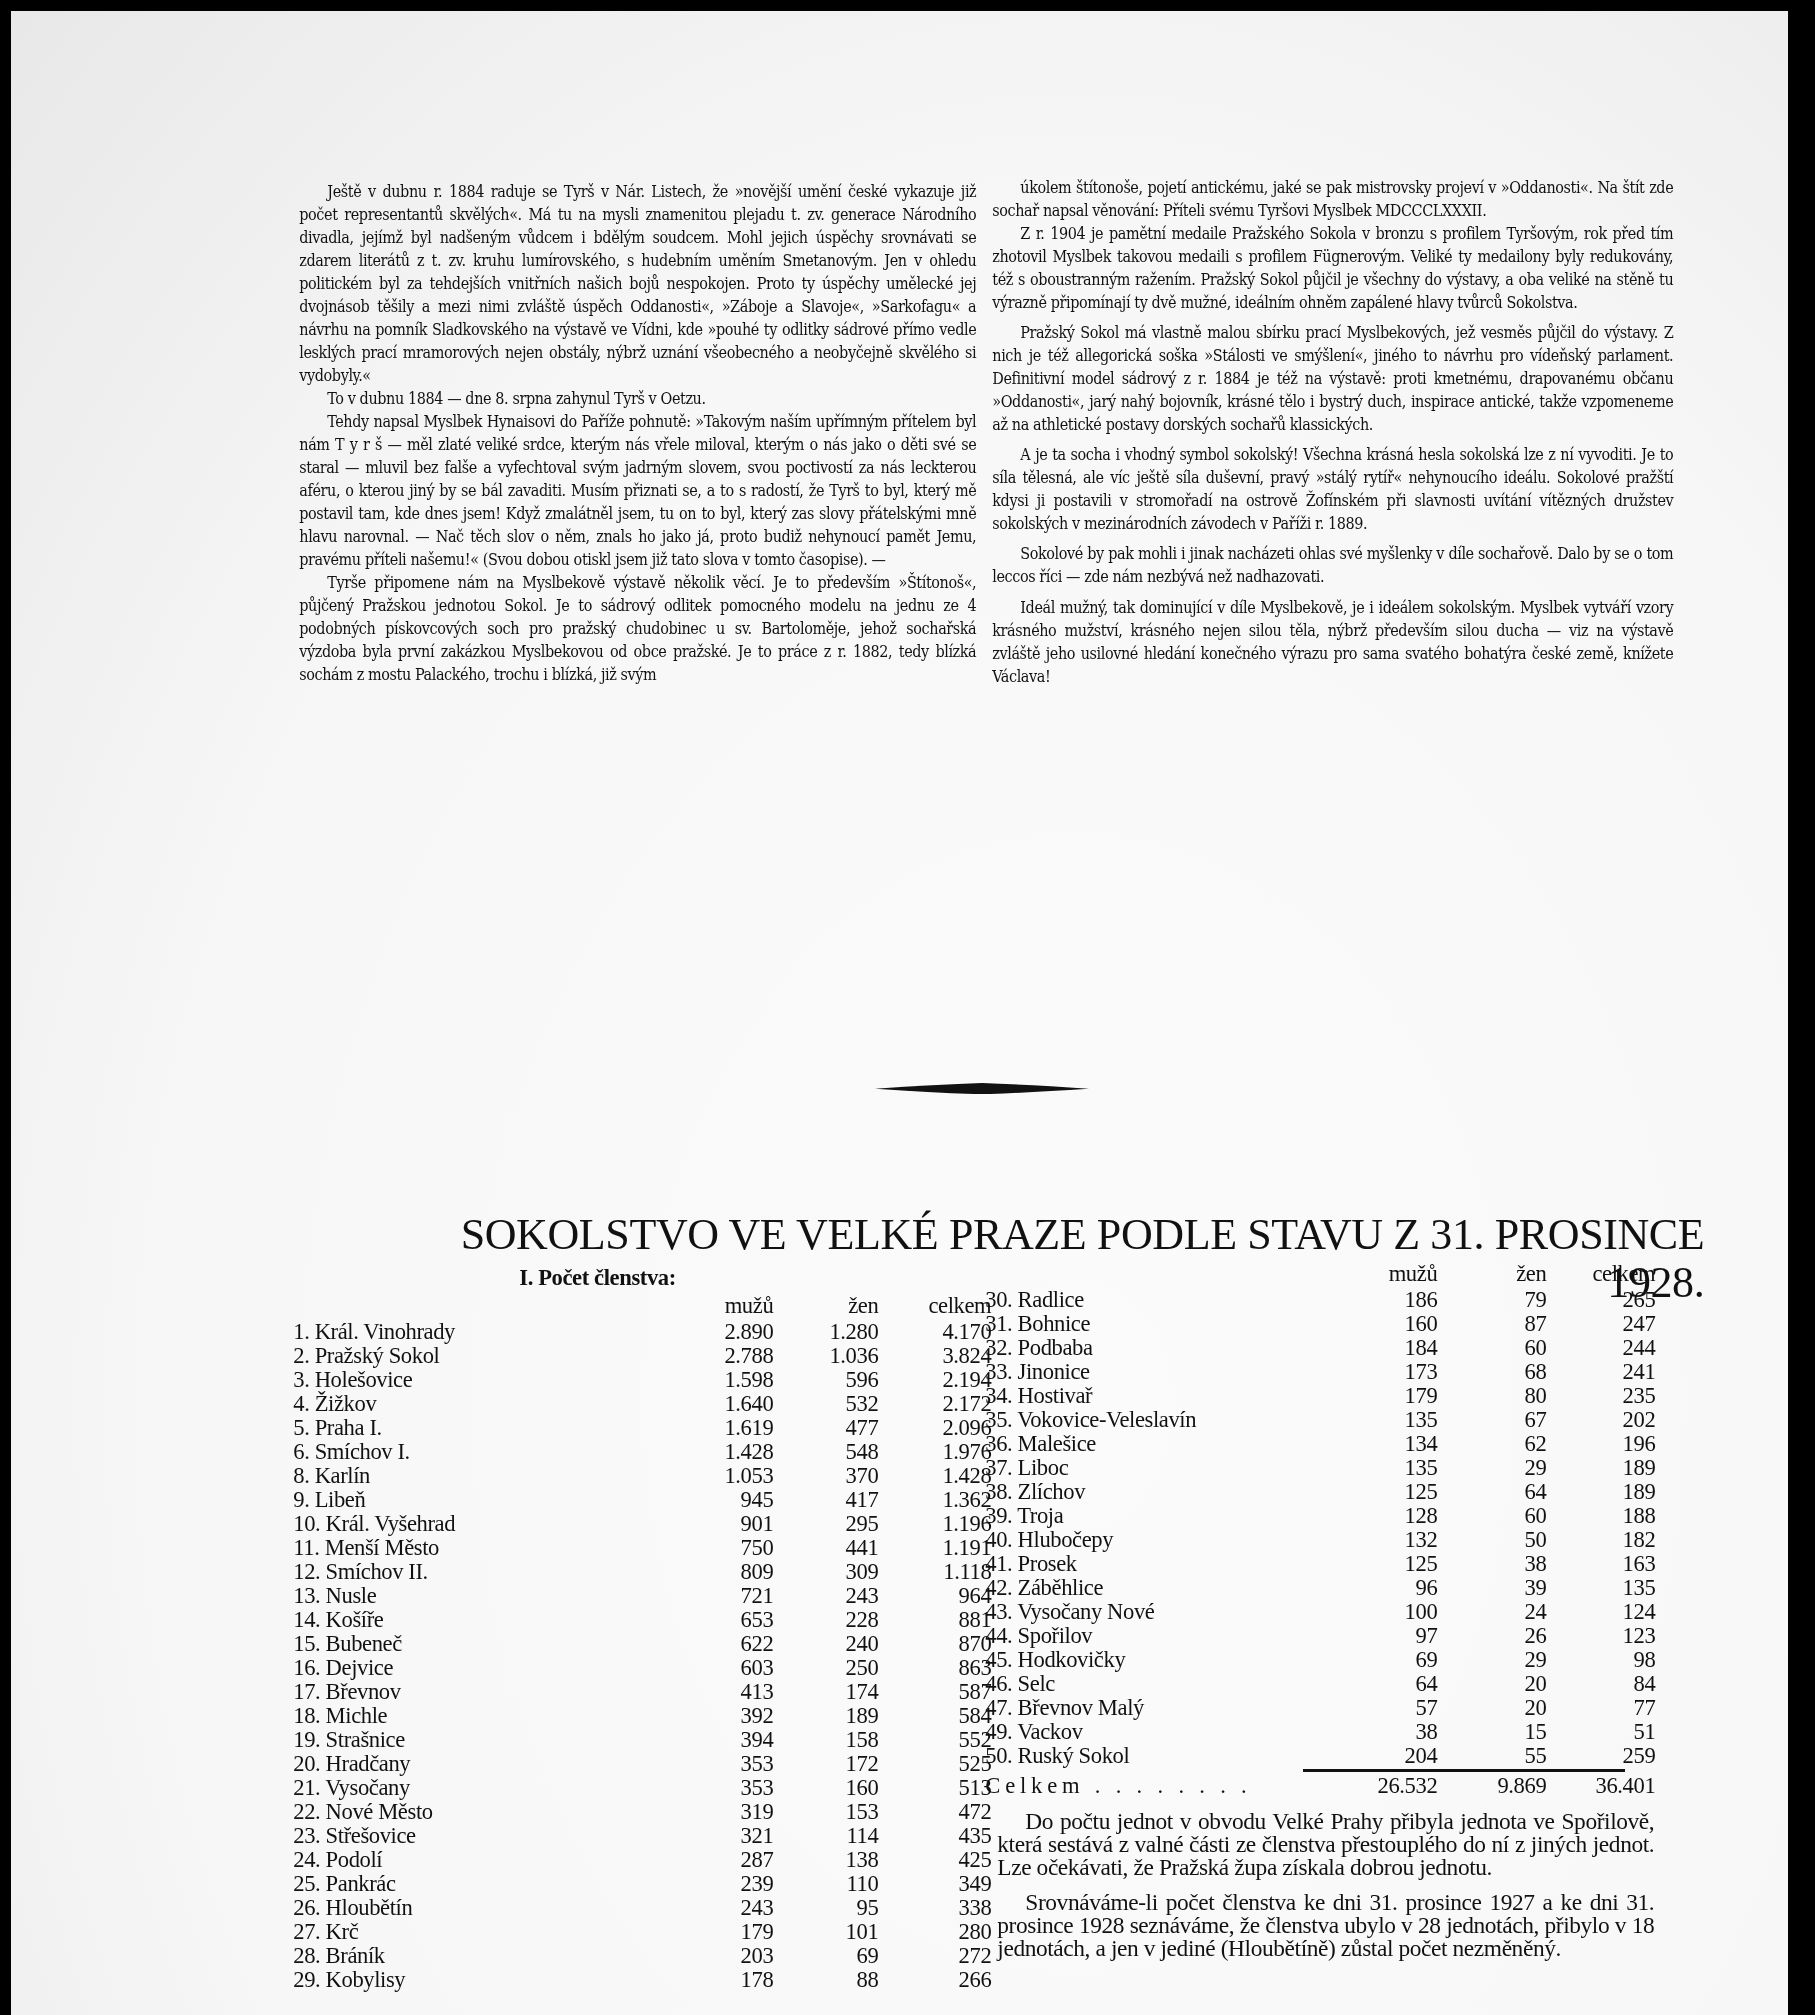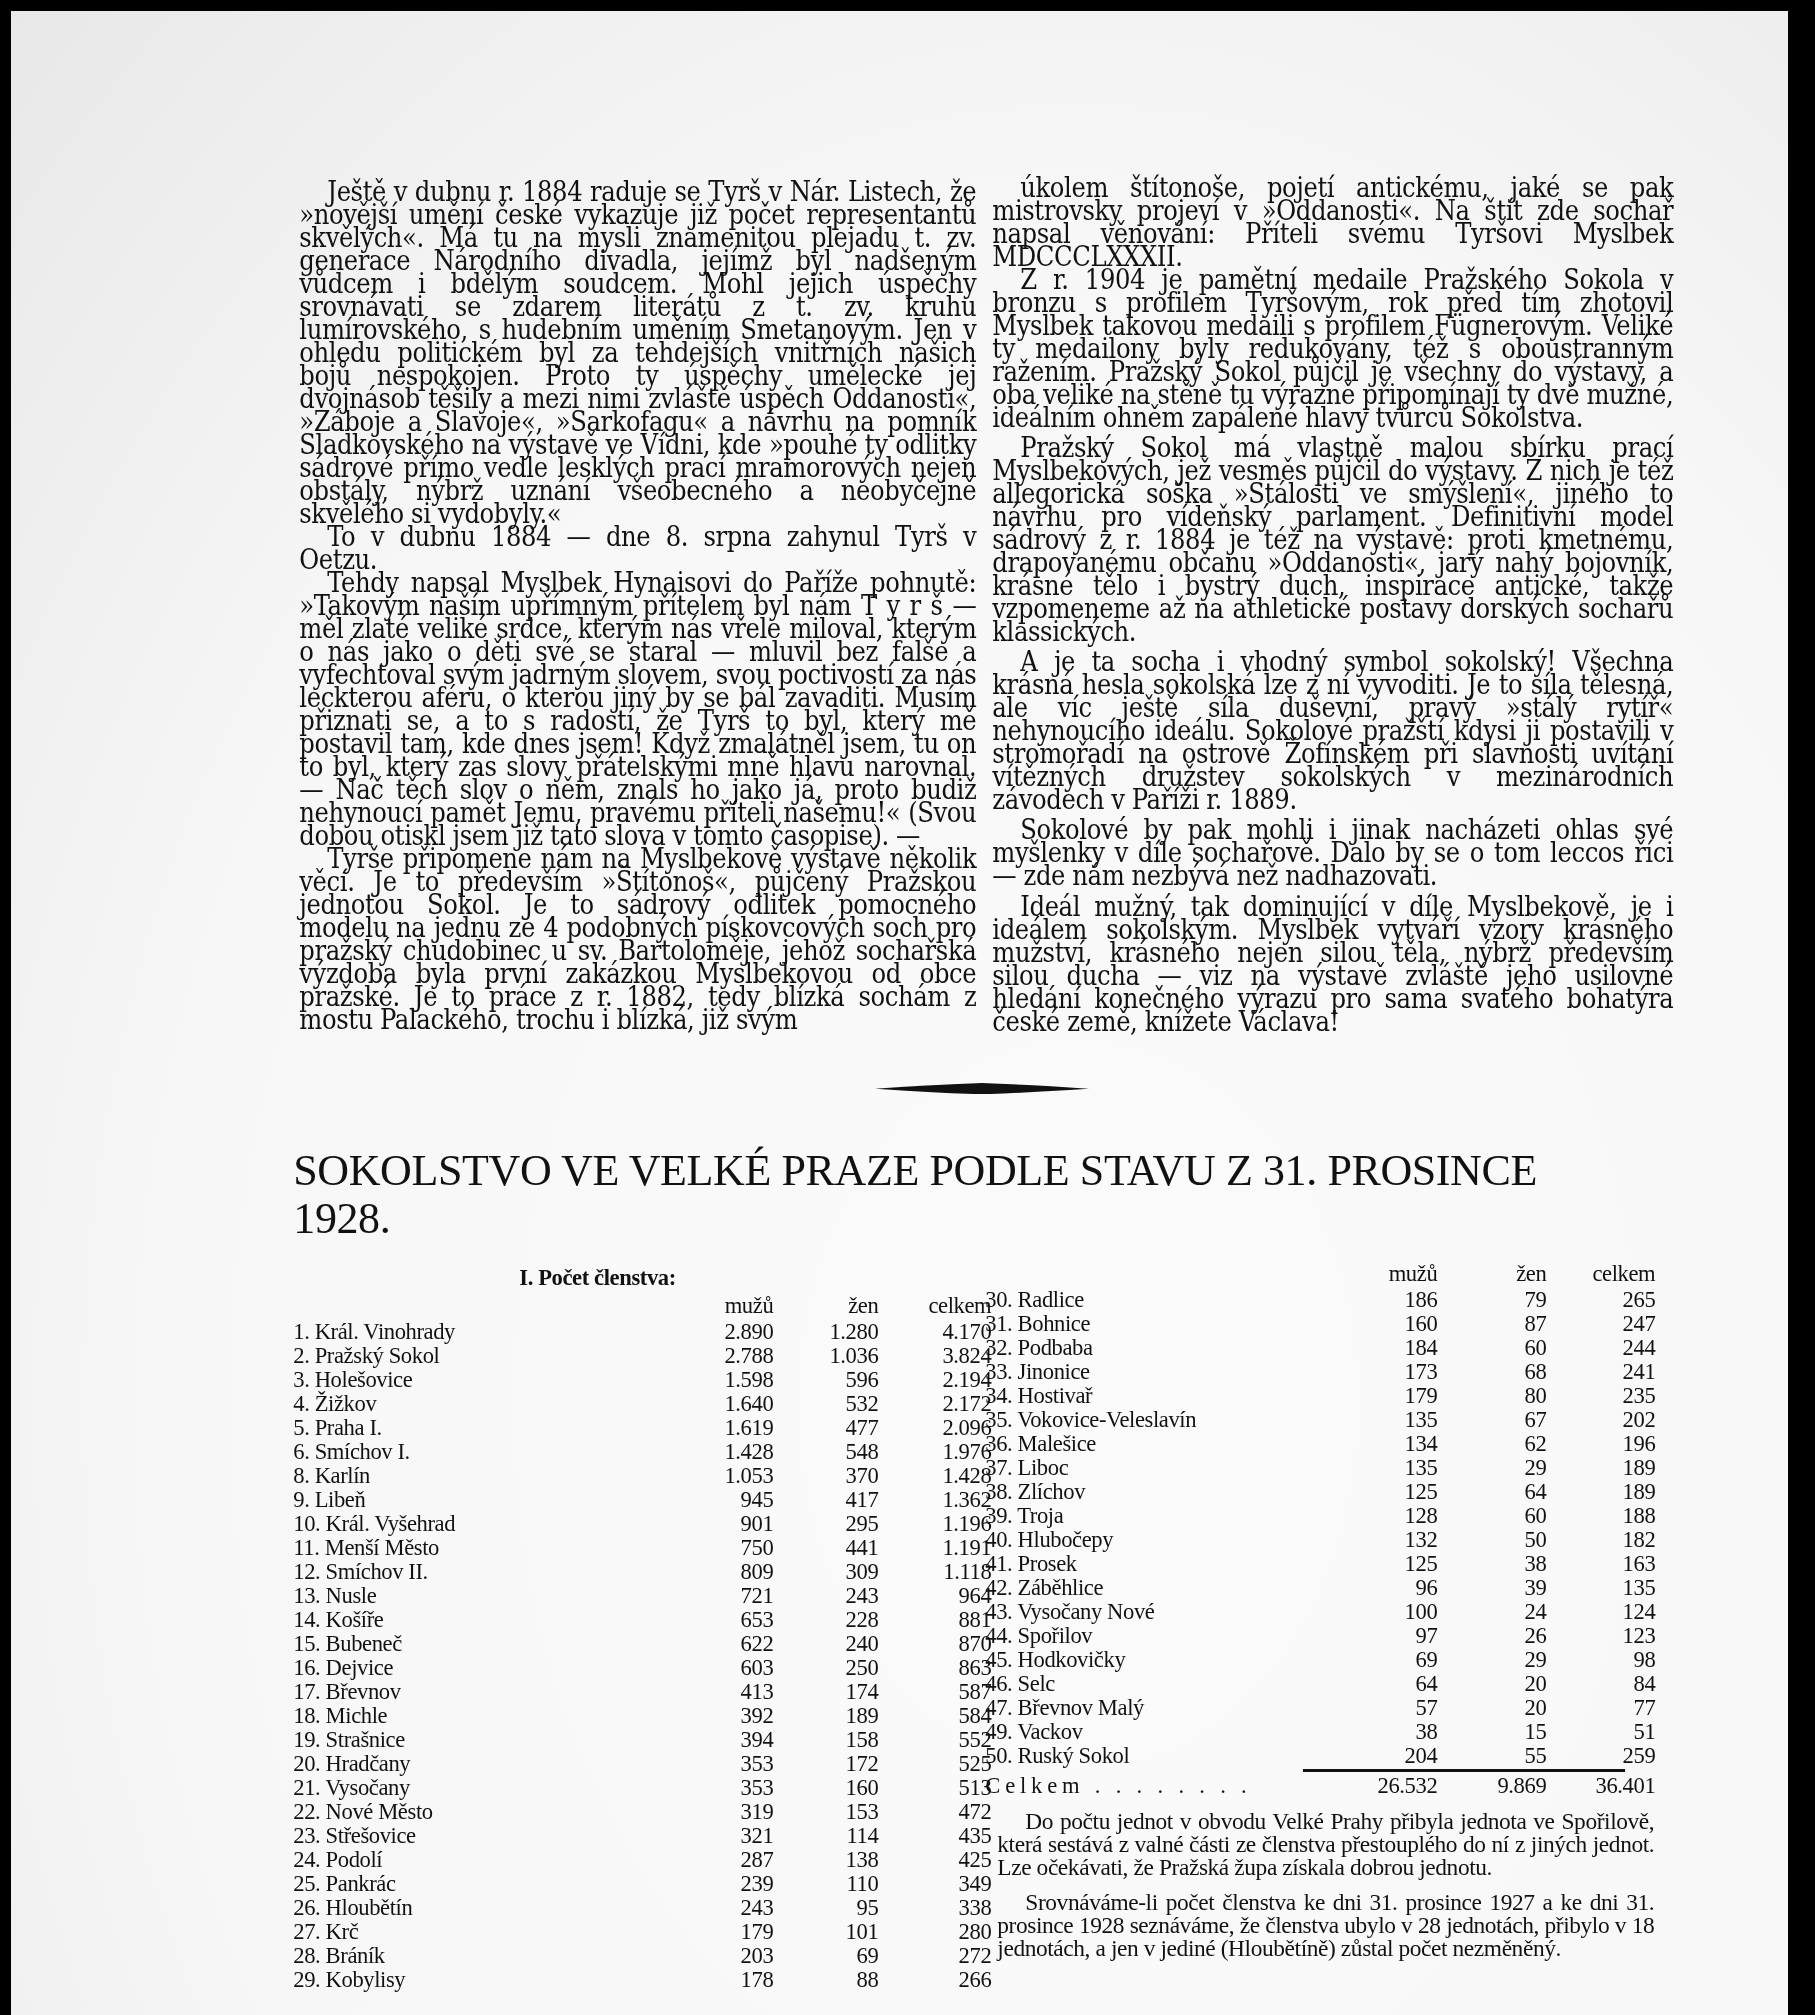--- a/index.html
+++ b/index.html
@@ -4,32 +4,32 @@
 <style>
   html, body { margin: 0; padding: 0; background: #000; }
   body { width: 1815px; height: 2347px; position: relative; overflow: hidden; }
   .page {
     position: absolute; left: 11.3px; top: 10.5px; width: 1777px; height: 2321px;
     background: radial-gradient(ellipse at 60% 60%, #fbfbfb 0%, #f7f7f7 60%, #e8e8e8 100%);
     border-radius: 0 0 16px 0;
   }
   .col {
     position: absolute; font-family: "DejaVu Serif", "Liberation Serif", serif;
-    color: #111; font-size: 27px; line-height: 23px; text-align: justify;
+    color: #111; font-size: 16px; line-height: 23px; text-align: justify;
     font-stretch: condensed; letter-spacing: -0.4px;
   }
   .col p { margin: 0; text-indent: 28px; }
   .col p + p.gap { margin-top: 7.3px; }
   #col-left { left: 288px; top: 169px; width: 677px; }
   #col-right { left: 981px; top: 165px; width: 681px; }
   .ornament {
     position: absolute; left: 864px; top: 1072px; width: 214px; height: 11.3px;
   }
   .title {
-    position: absolute; left: 282px; top: 1136px; width: 1411px; text-align: left;
+    position: absolute; left: 282px; top: 1200px; width: 1411px; text-align: right;
     font-family: "Liberation Serif", "DejaVu Serif", serif; font-size: 44px; line-height: 48px;
     color: #111; letter-spacing: -0.4px;
   }
   .title .l2 { display: block; }
   .table-block {
     position: absolute; font-family: Liberation Serif, serif;
     font-size: 22.6px; color: #111; letter-spacing: -0.4px;
   }
   #tbl-left { left: 282px; top: 1253px; width: 709px; }
   #tbl-right { left: 974px; top: 1249px; width: 685px; }

